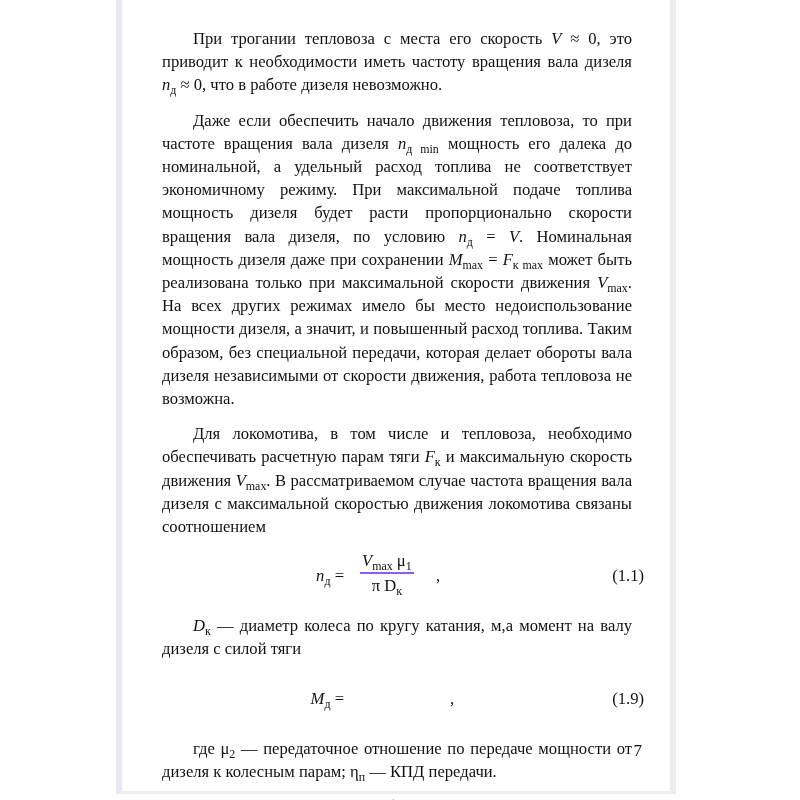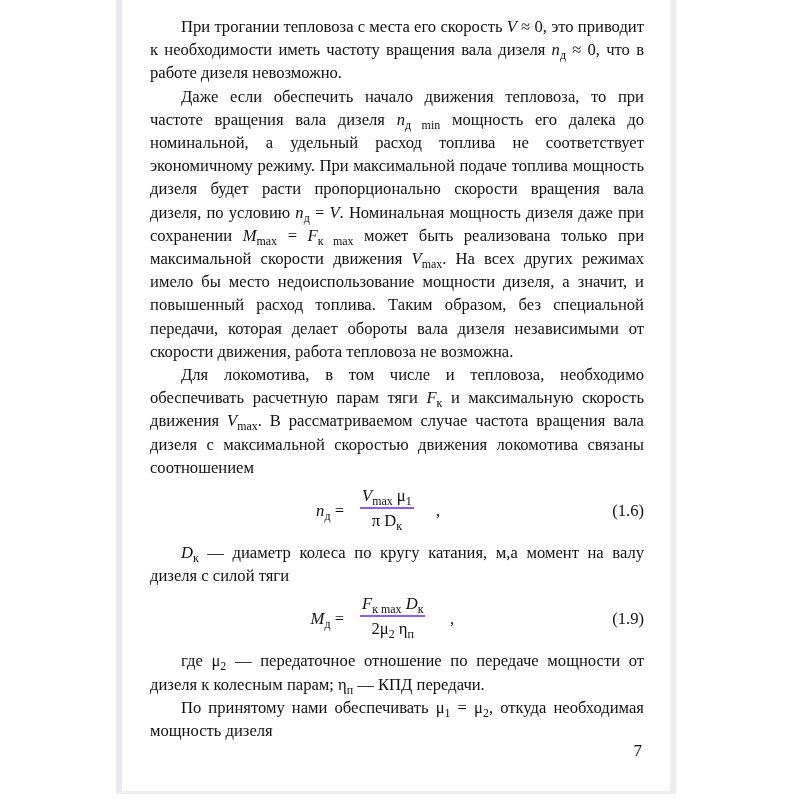--- a/index.html
+++ b/index.html
@@ -8,21 +8,21 @@
     position: absolute; left: 116px; top: -4px; width: 560px; height: 798px;
     background: #ffffff; border: 1px solid #e4e4ea; border-left: 6px solid #e9e9ef; border-right: 6px solid #ececf1; border-bottom: 3px solid #eeeef2;
     box-sizing: border-box;
   }
   .text {
     position: absolute; left: 28px; right: 26px; top: 18px;
     font-family: "Liberation Serif", "DejaVu Serif", serif;
     font-size: 16.6px; line-height: 23.2px; color: #111;
     text-align: justify;
   }
-  .text p { margin: 0; text-indent: 31px; }
+  .text p { margin: 12px; text-indent: 31px; }
   i { font-style: italic; }
   sub { font-size: 0.72em; vertical-align: -0.35em; line-height: 0; font-style: normal; }
   .formula {
     position: relative; height: 52px; margin: 6px 0 4px 0;
   }
   .formula .lhs {
     position: absolute; right: 300px; top: 14px; text-align: right; white-space: nowrap;
   }
   .formula .frac {
     position: absolute; left: 210px; top: 0; display: inline-block; text-align: center;
@@ -48,32 +48,28 @@
 
     <p><span>Для локомотива, в том числе и тепловоза, необходимо обеспечивать расчетную парам тяги </span><i>F</i><sub>к</sub><span> и максимальную скорость движения </span><i>V</i><sub>max</sub><span>. В рассматриваемом случае частота вращения вала дизеля с максимальной скоростью движения локомотива связаны соотношением</span></p>
 
     <div class="formula">
       <span class="lhs"><i>n</i><sub>д</sub> =</span>
       <span class="frac">
         <span class="num"><i>V</i><sub>max</sub><span> μ</span><sub>1</sub></span>
         <span class="den"><span>π D</span><sub>к</sub></span>
       </span>
       <span class="comma" style="left:286px">,</span>
-      <span class="eqnum">(1.6)</span>
+      <span class="eqnum">(1.1)</span>
     </div>
 
 
     <p><i>D</i><sub>к</sub><span> — диаметр колеса по кругу катания, м,а момент на валу дизеля с силой тяги</span></p>
 
     <div class="formula">
       <span class="lhs"><i>M</i><sub>д</sub> =</span>
-      <span class="frac">
-        <span class="num"><i>F</i><sub>к max</sub><i> D</i><sub>к</sub></span>
-        <span class="den"><span>2μ</span><sub>2</sub><span> η</span><sub>п</sub></span>
-      </span>
       <span class="comma" style="left:300px">,</span>
       <span class="eqnum">(1.9)</span>
     </div>
 
     <p><span>где μ</span><sub>2</sub><span> — передаточное отношение по передаче мощности от дизеля к колесным парам; η</span><sub>п</sub><span> — КПД передачи.</span></p>
 
     <p><span>По принятому нами обеспечивать μ</span><sub>1</sub><span> = μ</span><sub>2</sub><span>, откуда необходимая мощность дизеля</span></p>
 
   </div>
   <div class="page-number">7</div>

